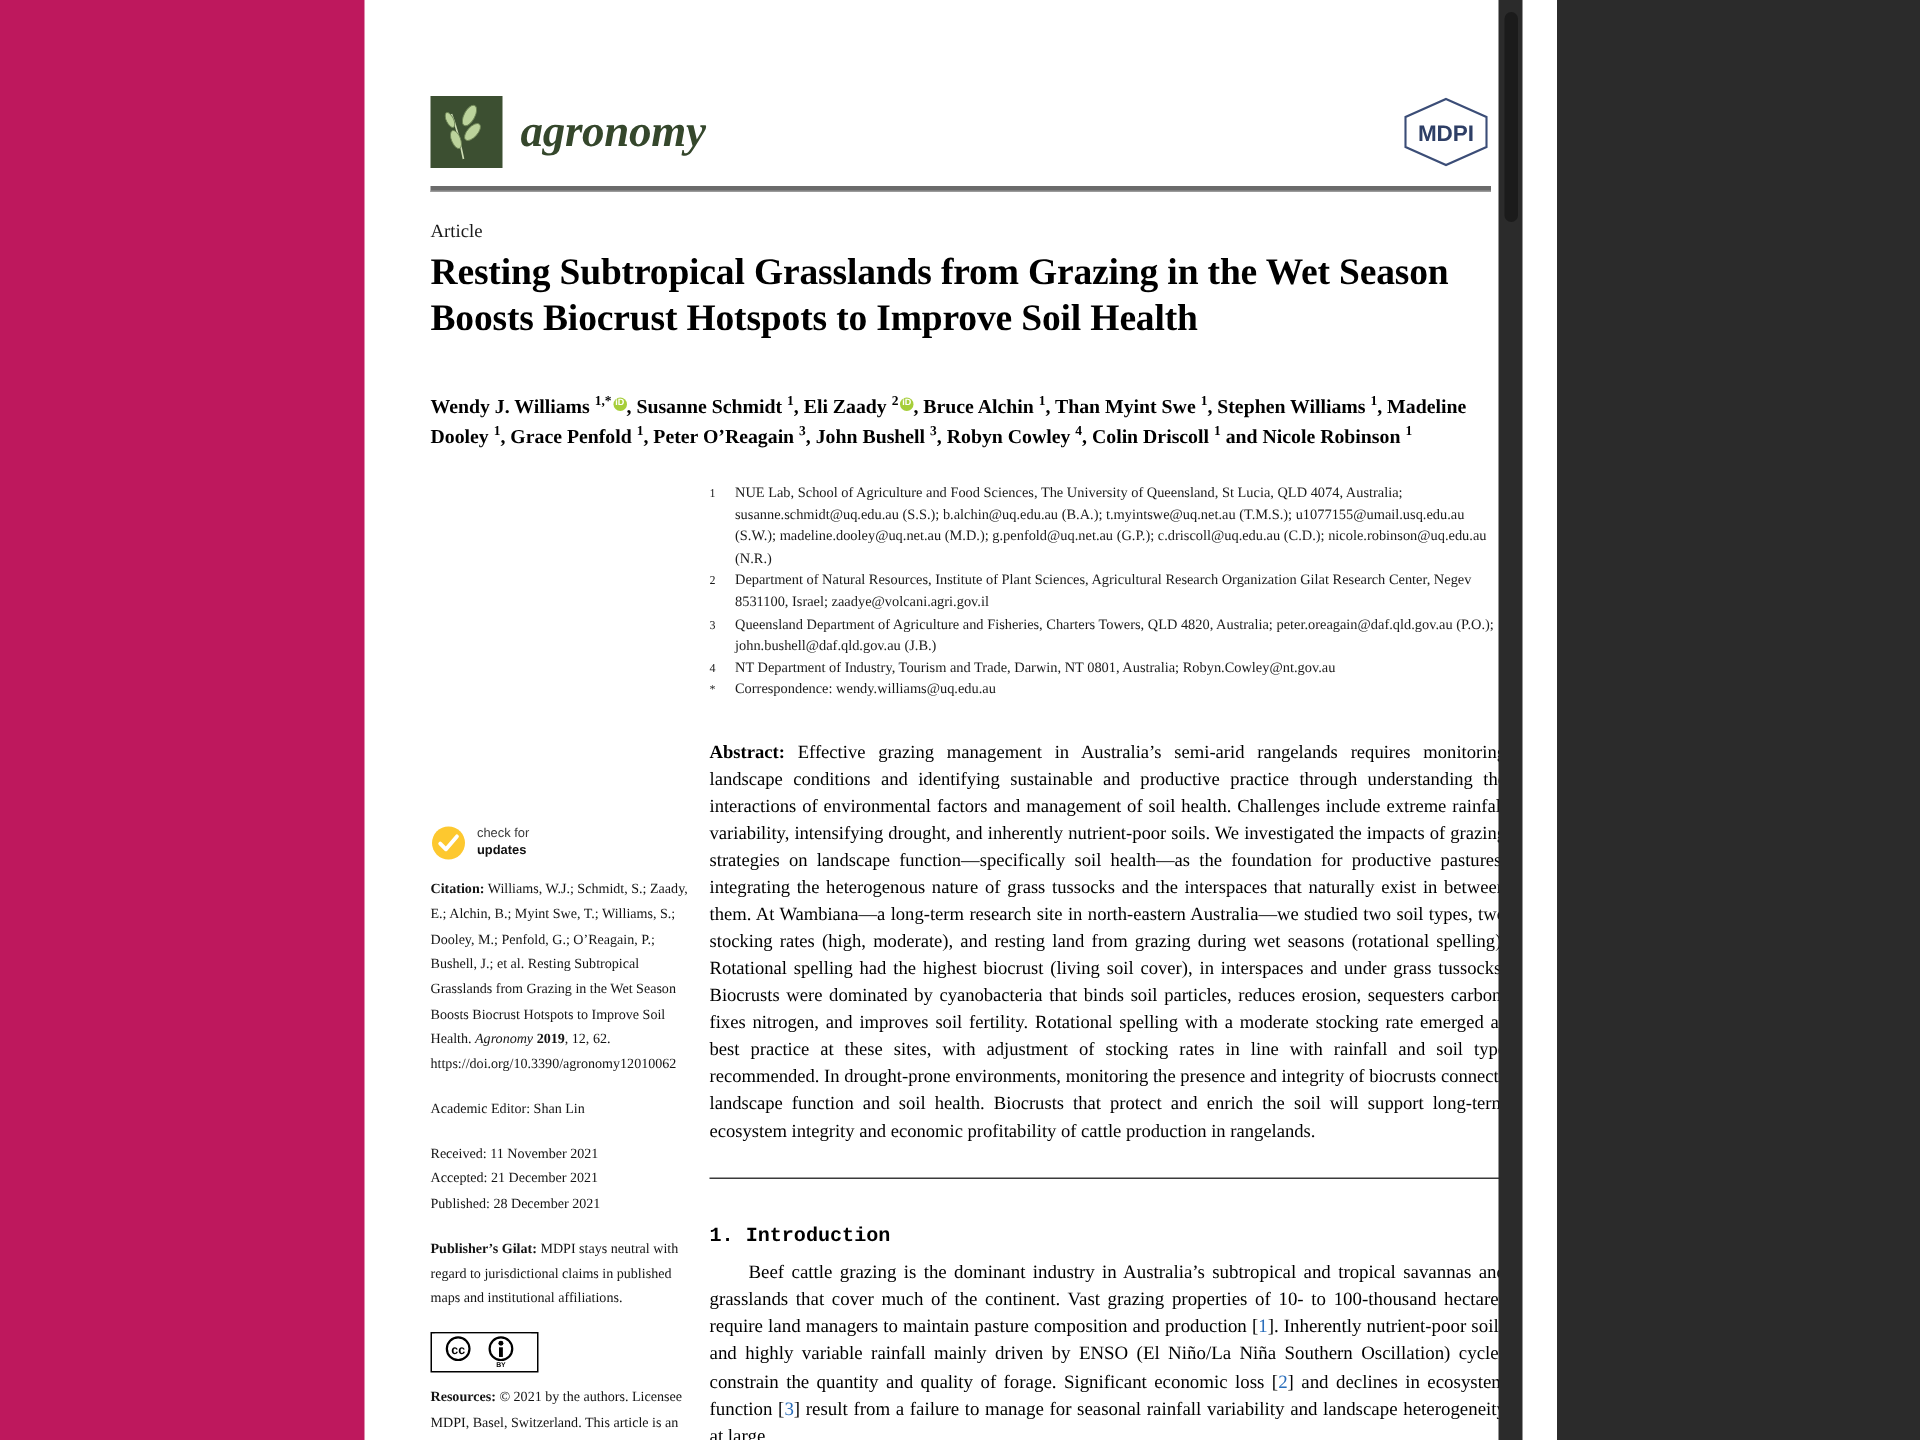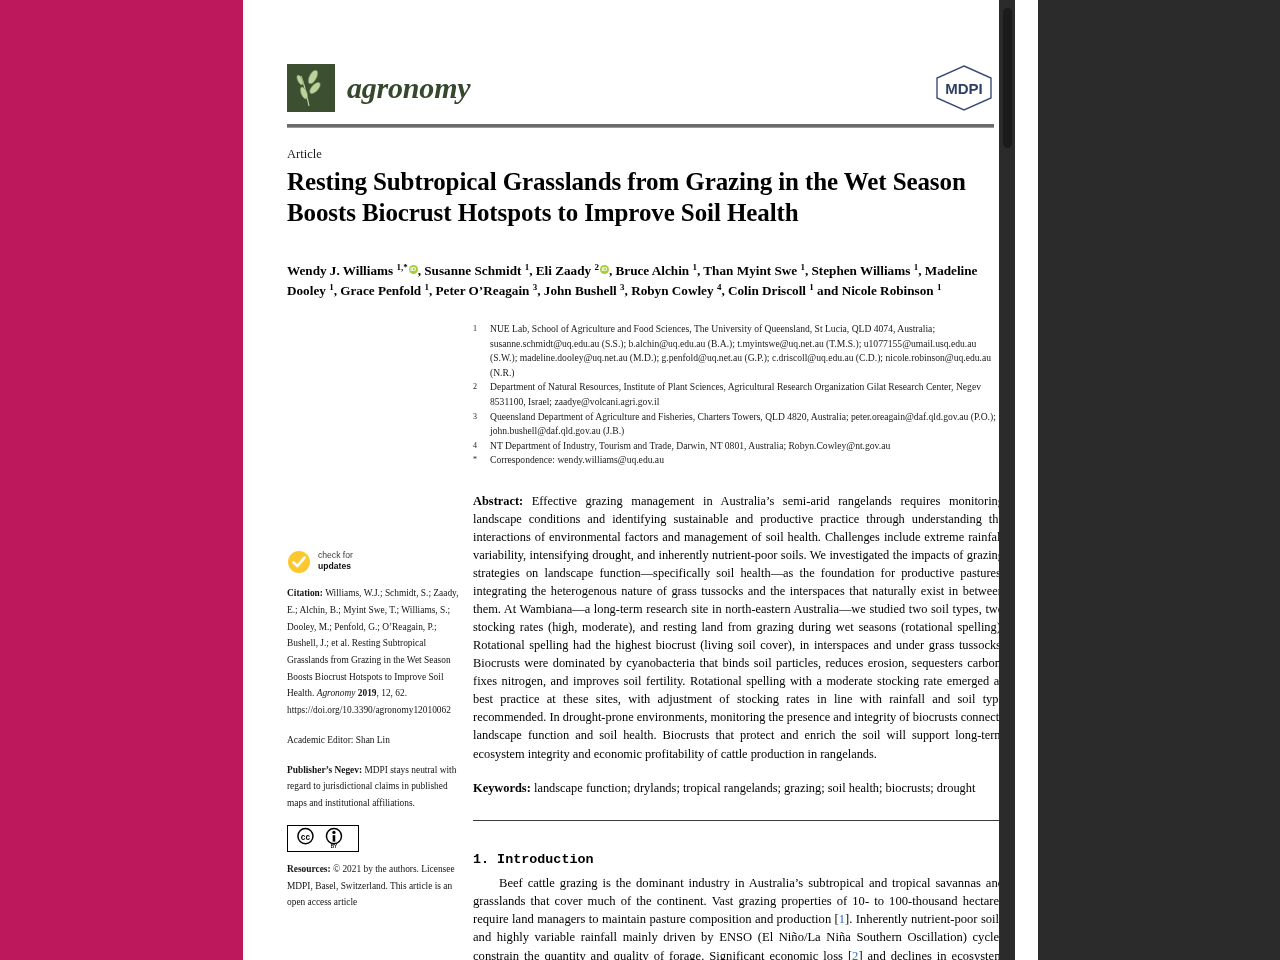--- a/index.html
+++ b/index.html
@@ -258,23 +258,28 @@
           <div class="side-block">
             <b>Citation:</b>
             <span>Williams, W.J.; Schmidt, S.; Zaady, E.; Alchin, B.; Myint Swe, T.; Williams, S.; Dooley, M.; Penfold, G.; O’Reagain, P.; Bushell, J.; et al. Resting Subtropical Grasslands from Grazing in the Wet Season Boosts Biocrust Hotspots to Improve Soil Health.</span>
             <i>Agronomy</i>
             <b>2019</b><span>, 12, 62.</span>
             <span>https://doi.org/10.3390/agronomy12010062</span>
           </div>
 
           <div class="side-block">Academic Editor: Shan Lin</div>
 
-
           <div class="side-block">
-            <b>Publisher’s Negev:</b>
+            <div class="meta-line">Received: 11 November 2021</div>
+            <div class="meta-line">Accepted: 21 December 2021</div>
+            <div class="meta-line">Published: 28 December 2021</div>
+          </div>
+
+          <div class="side-block">
+            <b>Publisher’s Gilat:</b>
             <span>MDPI stays neutral with regard to jurisdictional claims in published maps and institutional affiliations.</span>
           </div>
 
           <div class="cc-badge">
             <svg viewBox="0 0 70 25" width="68" height="23" aria-hidden="true">
               <rect x="0" y="0" width="70" height="25" fill="#ffffff"></rect>
               <circle cx="17" cy="11" r="8.2" fill="#ffffff" stroke="#000" stroke-width="1.6"></circle>
               <text x="17" y="15" text-anchor="middle" font-family="Liberation Sans, sans-serif" font-size="9" font-weight="bold" fill="#000">cc</text>
               <circle cx="48" cy="11" r="8.2" fill="#ffffff" stroke="#000" stroke-width="1.6"></circle>
               <circle cx="48" cy="7" r="1.8" fill="#000"></circle>
@@ -312,24 +317,20 @@
               <div class="aff-marker">*</div>
               <div class="aff-text">Correspondence: wendy.williams@uq.edu.au</div>
             </div>
           </div>
 
           <div class="abstract">
             <b>Abstract:</b>
             <span>Effective grazing management in Australia’s semi-arid rangelands requires monitoring landscape conditions and identifying sustainable and productive practice through understanding the interactions of environmental factors and management of soil health. Challenges include extreme rainfall variability, intensifying drought, and inherently nutrient-poor soils. We investigated the impacts of grazing strategies on landscape function—specifically soil health—as the foundation for productive pastures, integrating the heterogenous nature of grass tussocks and the interspaces that naturally exist in between them. At Wambiana—a long-term research site in north-eastern Australia—we studied two soil types, two stocking rates (high, moderate), and resting land from grazing during wet seasons (rotational spelling). Rotational spelling had the highest biocrust (living soil cover), in interspaces and under grass tussocks. Biocrusts were dominated by cyanobacteria that binds soil particles, reduces erosion, sequesters carbon, fixes nitrogen, and improves soil fertility. Rotational spelling with a moderate stocking rate emerged as best practice at these sites, with adjustment of stocking rates in line with rainfall and soil type recommended. In drought-prone environments, monitoring the presence and integrity of biocrusts connects landscape function and soil health. Biocrusts that protect and enrich the soil will support long-term ecosystem integrity and economic profitability of cattle production in rangelands.</span>
           </div>
 
-          <div class="keywords">
-            <b>Keywords:</b>
-            <span>landscape function; drylands; tropical rangelands; grazing; soil health; biocrusts; drought</span>
-          </div>
 
           <hr class="sep-rule">
 
           <div class="section-head">1. Introduction</div>
           <div class="body-par">Beef cattle grazing is the dominant industry in Australia’s subtropical and tropical savannas and grasslands that cover much of the continent. Vast grazing properties of 10- to 100-thousand hectares require land managers to maintain pasture composition and production [<span class="ref">1</span>]. Inherently nutrient-poor soils and highly variable rainfall mainly driven by ENSO (El Niño/La Niña Southern Oscillation) cycles constrain the quantity and quality of forage. Significant economic loss [<span class="ref">2</span>] and declines in ecosystem function [<span class="ref">3</span>] result from a failure to manage for seasonal rainfall variability and landscape heterogeneity at large</div>
         </div>
       </div>
 
     </div>
   </div>

